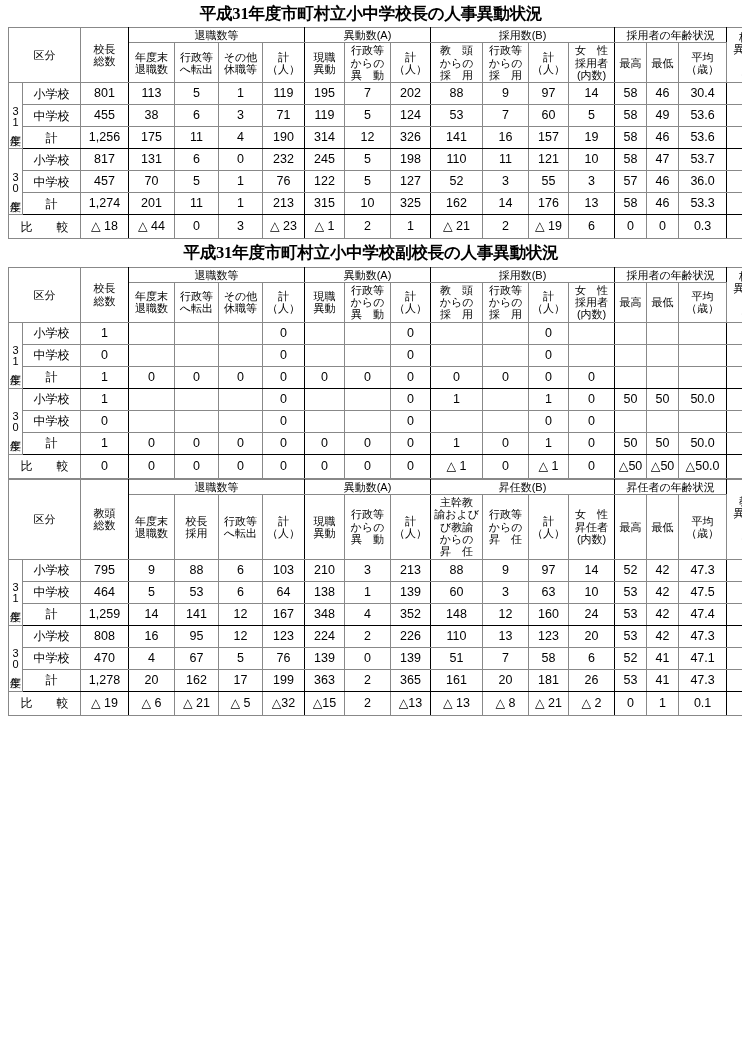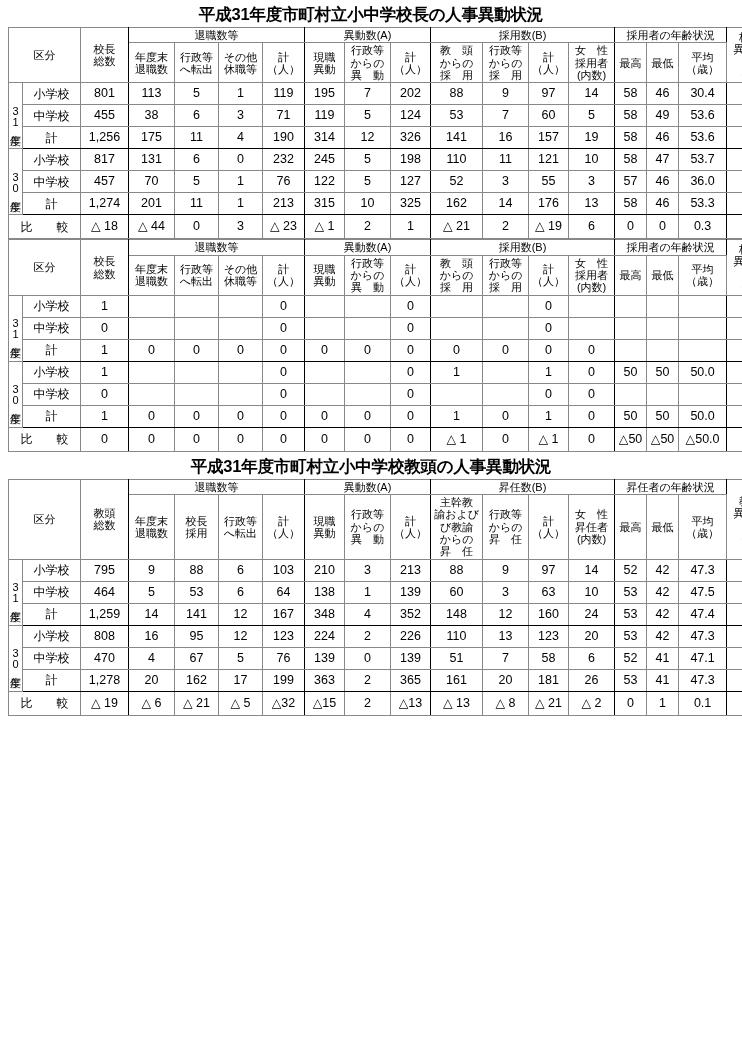--- a/index.html
+++ b/index.html
@@ -16,20 +16,21 @@
 
   .title{
     text-align:center;
     font-weight:bold;
     font-size:16.5px;
     letter-spacing:-0.2px;
     line-height:1.1;
     margin:0;
     padding:5px 0 4px 0;
     white-space:nowrap;
+    font-family:Liberation Serif, serif;
   }
 
   table.grid{
     border-collapse:collapse;
     width:726px;
     margin:0 auto;
     table-layout:fixed;
     font-size:11.5px;
   }
   table.grid td, table.grid th{
@@ -377,20 +378,21 @@
               <td class="num br">6</td>
               <td class="num">0</td>
               <td class="num">0</td>
               <td class="num br">0.3</td>
               <td class="num br">△ 18</td>
             </tr>
           </tbody>
         </table>
       </div>
       <div class="block">
+        <div class="title">平成31年度市町村立小中学校副校長の人事異動状況</div>
         <table class="grid">
           <colgroup>
             <col style="width: 14px;">
             <col style="width: 58px;">
             <col style="width: 48px;">
             <col style="width: 46px;">
             <col style="width: 44px;">
             <col style="width: 44px;">
             <col style="width: 42px;">
             <col style="width: 40px;">
@@ -669,21 +671,20 @@
               <td class="num br">0</td>
               <td class="num">△50</td>
               <td class="num">△50</td>
               <td class="num br">△50.0</td>
               <td class="num br">△ 1</td>
             </tr>
           </tbody>
         </table>
       </div>
       <div class="block">
-        <div class="title">平成31年度市町村立小中学校教頭の人事異動状況</div>
         <table class="grid">
           <colgroup>
             <col style="width: 14px;">
             <col style="width: 58px;">
             <col style="width: 48px;">
             <col style="width: 46px;">
             <col style="width: 44px;">
             <col style="width: 44px;">
             <col style="width: 42px;">
             <col style="width: 40px;">

